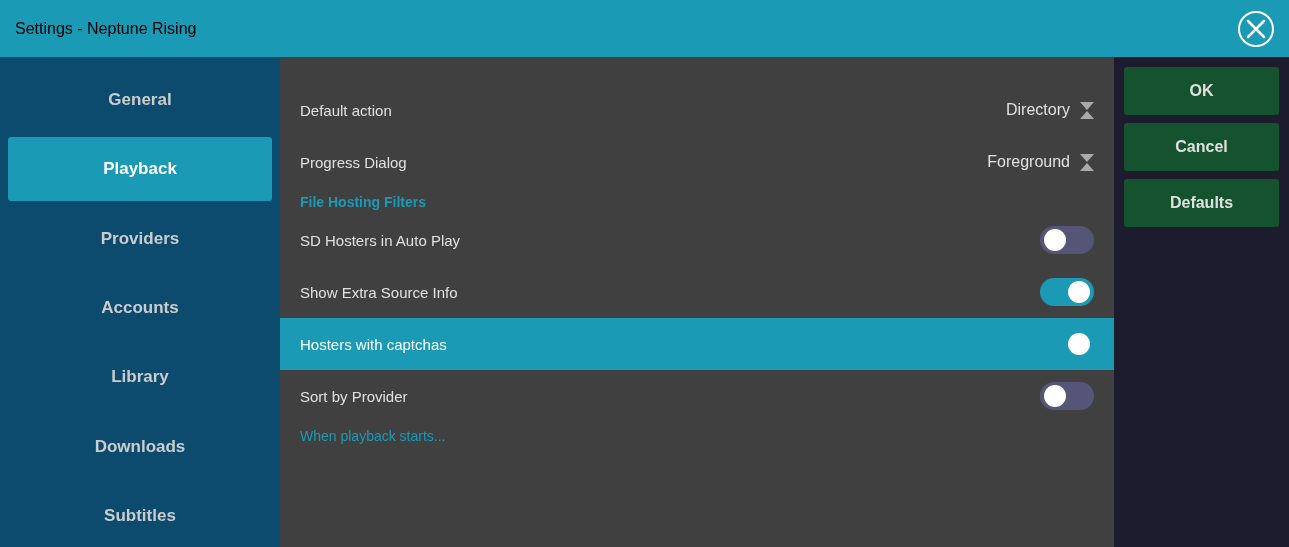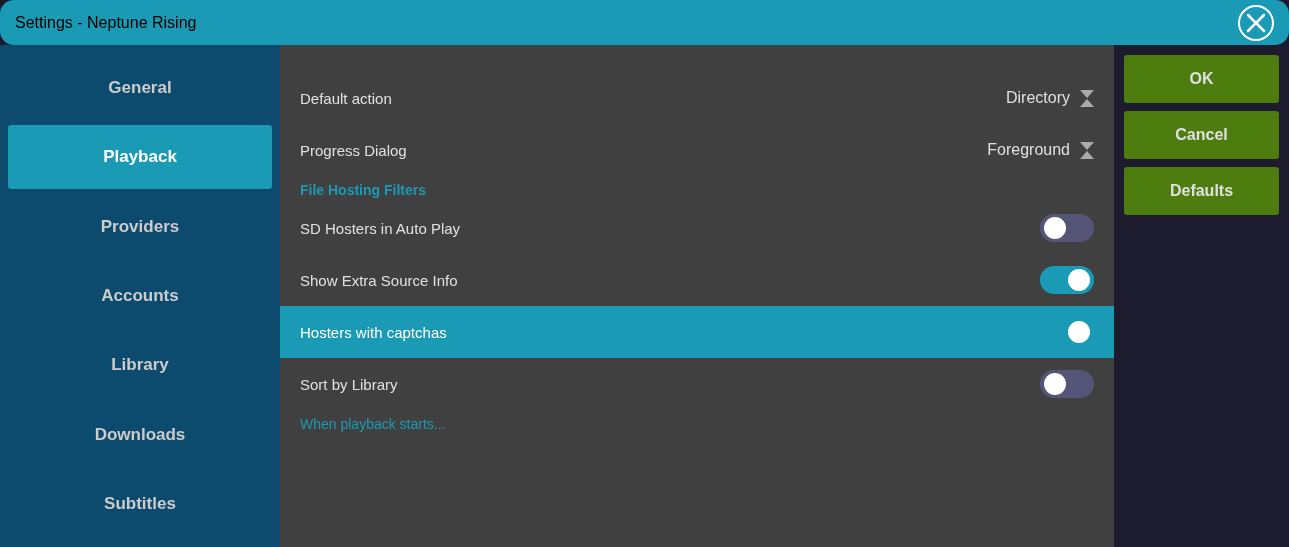--- a/index.html
+++ b/index.html
@@ -7,26 +7,25 @@
       width: 1289px;
       height: 547px;
       overflow: hidden;
       font-family: Arial, sans-serif;
       background: #1a1a2e;
     }
 
     
     #titlebar {
       background: #1a9ab5;
-      height: 45px;
+      height: 57px;
       display: flex;
       align-items: center;
       justify-content: space-between;
       padding: 0 15px;
-      border-radius: 14px;
     }
     #kodi-logo {
       width: 36px;
       height: 36px;
     }
 
     
     #main-layout {
       display: flex;
       height: calc(547px - 45px);
@@ -168,21 +167,21 @@
     #right-panel {
       width: 175px;
       background: #1c1c2e;
       display: flex;
       flex-direction: column;
       padding: 10px 10px;
       gap: 8px;
     }
     .action-btn {
       height: 48px;
-      background: #4d7c0f;
+      background: #14532d;
       color: #e0e0e0;
       font-size: 16px;
       font-weight: bold;
       border: none;
       border-radius: 3px;
       cursor: pointer;
       display: flex;
       align-items: center;
       justify-content: center;
     }
@@ -250,21 +249,21 @@
       </div>
       <div class="setting-row highlighted">
         <span class="setting-label">Hosters with captchas</span>
         <div class="setting-value">
           <div class="toggle on">
             <div class="toggle-knob"></div>
           </div>
         </div>
       </div>
       <div class="setting-row">
-        <span class="setting-label">Sort by Library</span>
+        <span class="setting-label">Sort by Provider</span>
         <div class="setting-value">
           <div class="toggle off">
             <div class="toggle-knob"></div>
           </div>
         </div>
       </div>
       <div class="link-text">When playback starts...</div>
     </div>
 
   <div id="right-panel">

